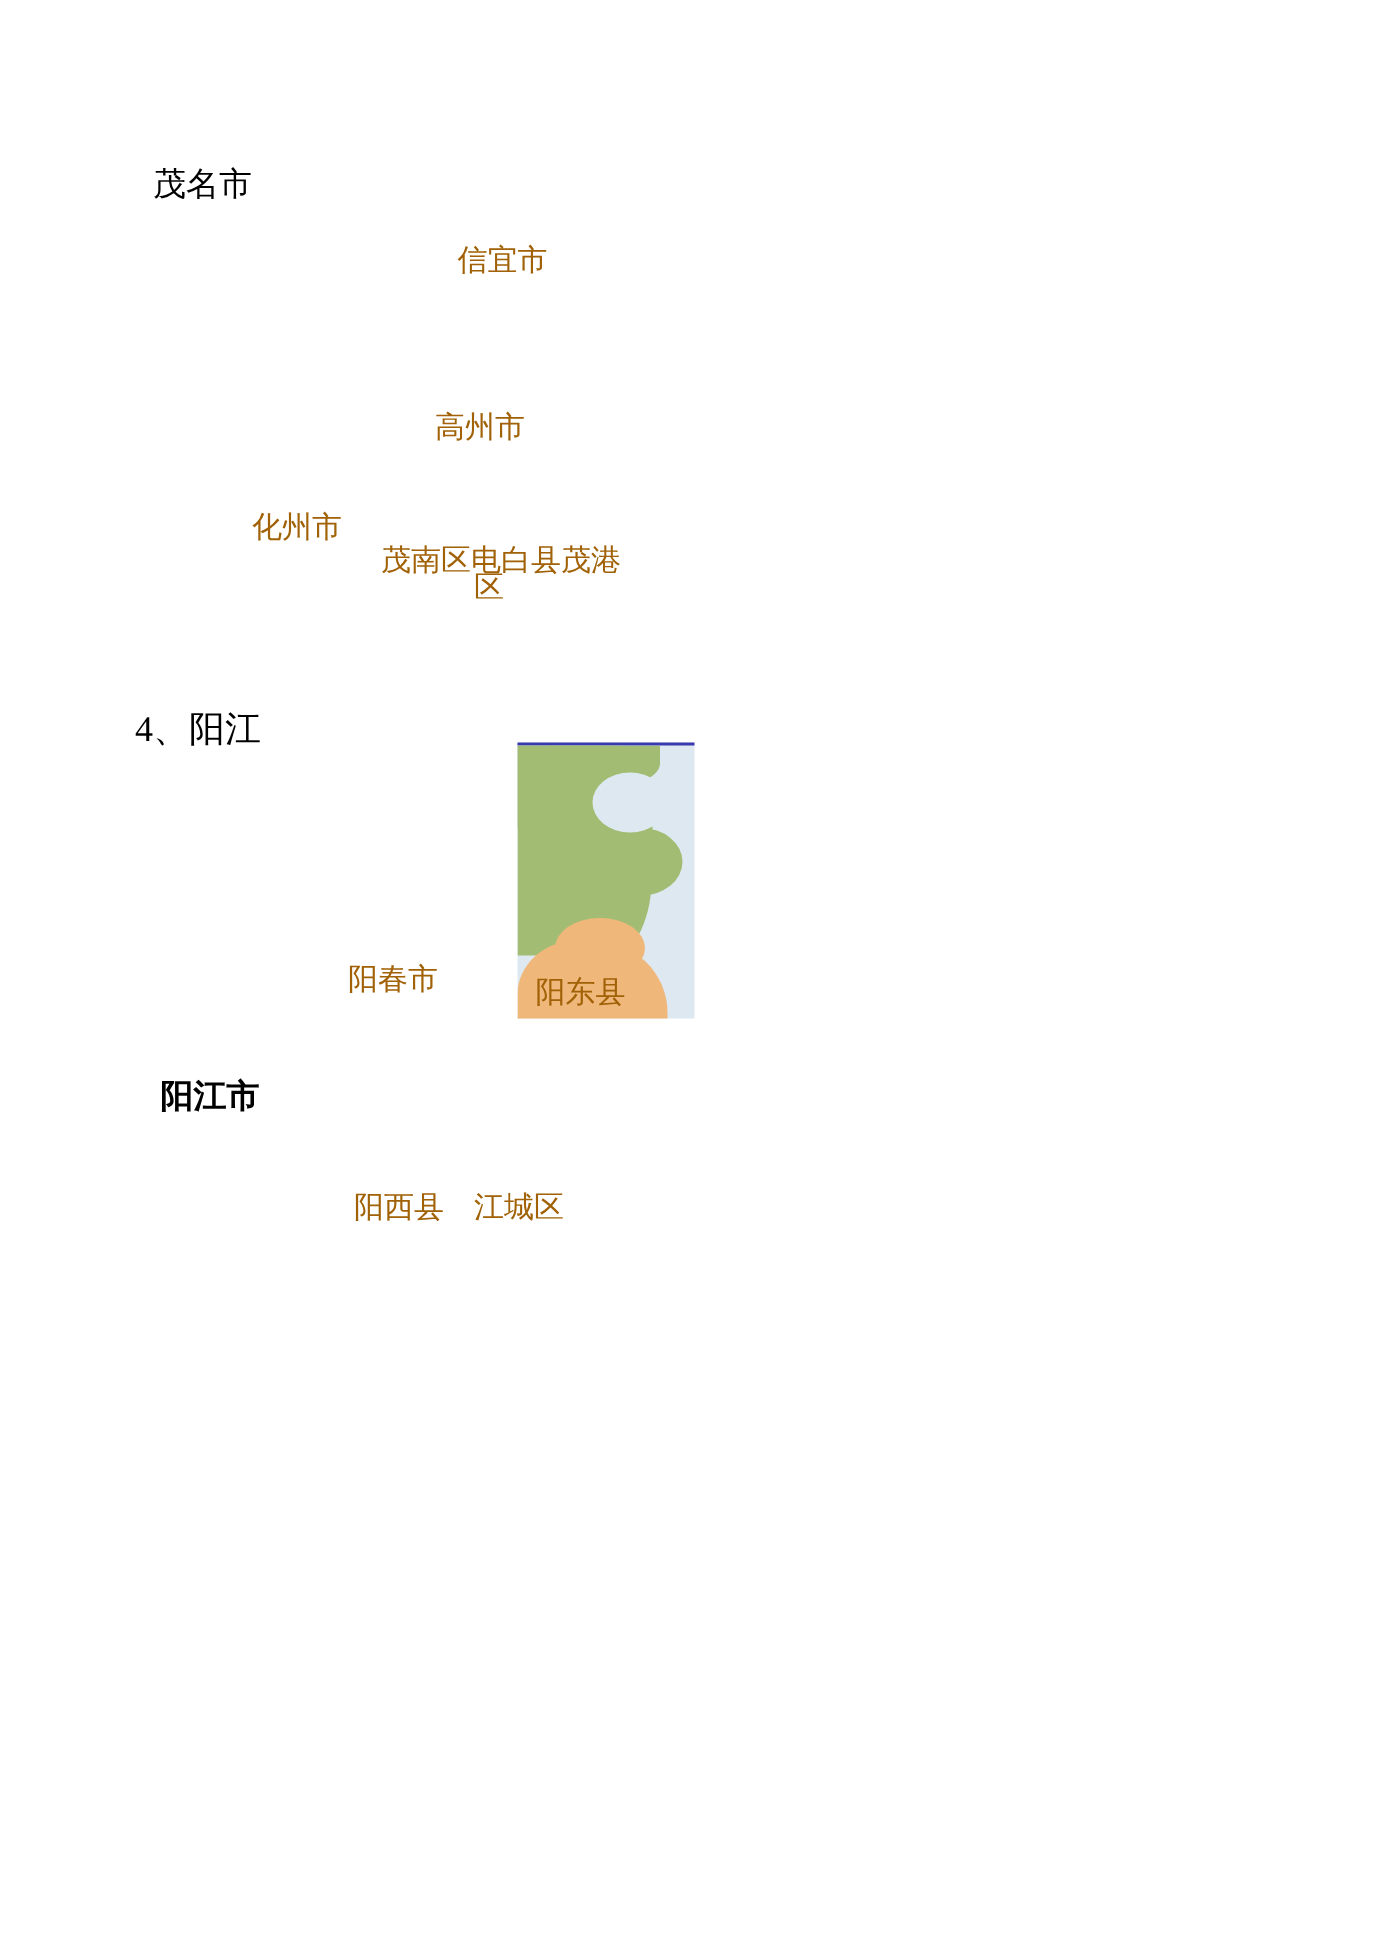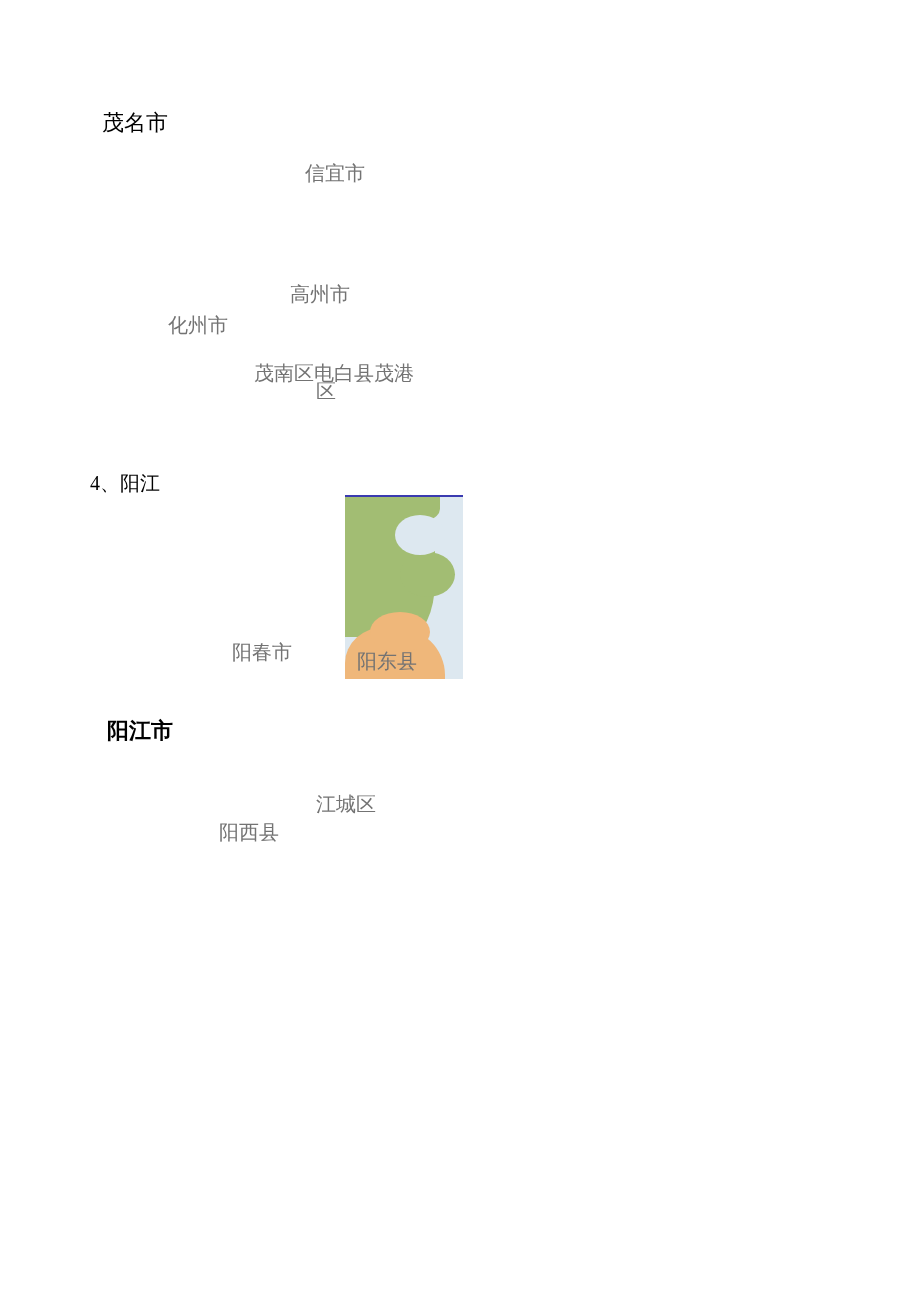--- a/index.html
+++ b/index.html
@@ -14,25 +14,25 @@
   .title {
     position: absolute;
     font-size: 22px;
     font-family: "KaiTi", "STKaiti", "楷体", serif;
     margin-left: 12px;
   }
   .label {
     position: absolute;
     font-size: 20px;
     font-family: "SimSun", "宋体", sans-serif;
-    color: #737373;
+    color: #a16207;
   }
   .section-label {
     position: absolute;
-    font-size: 20px;
+    font-size: 24px;
     font-family: "SimSun", "宋体", serif;
   }
   .map-img {
     position: absolute;
     left: 345px;
     top: 495px;
     width: 118px;
     height: 184px;
     border-top: 2px solid #3a3ab0;
     background: #dde8f0;
@@ -47,23 +47,23 @@
     background: #efb77a;
   }
 </style>
 </head>
 <body>
 
 <div class="title" style="left:90px; top:108px;">茂名市</div>
 
 <div class="label" style="left:305px; top:160px;">信宜市</div>
 
-<div class="label" style="left:290px; top:271px;margin-top:10px;">高州市</div>
+<div class="label" style="left:290px; top:271px;">高州市</div>
 
-<div class="label" style="left:168px; top:312px;">化州市</div>
+<div class="label" style="left:168px; top:338px;">化州市</div>
 
 <div class="label" style="left:254px; top:360px;">茂南区电白县茂港</div>
 <div class="label" style="left:316px; top:378px;">区</div>
 
 <div class="section-label" style="left:90px; top:470px;">4、阳江</div>
 
 <div class="map-img">
 
   <div class="map-green" style="left:0; top:0; width:90px; height:140px; border-radius:0 40% 30% 0 / 0 30% 40% 0;"></div>
   <div class="map-green" style="left:55px; top:55px; width:55px; height:45px; border-radius:50%;"></div>
@@ -75,15 +75,15 @@
   <div class="map-orange" style="left:0; top:130px; width:100px; height:60px; border-radius:40% 50% 0 0 / 60% 80% 0 0;"></div>
   <div class="map-orange" style="left:25px; top:115px; width:60px; height:40px; border-radius:50%;"></div>
 </div>
 
 <div class="label" style="left:232px; top:639px;">阳春市</div>
 
 <div class="label" style="left:357px; top:648px;">阳东县</div>
 
 <div class="title" style="left:95px; top:716px;font-weight:bold;">阳江市</div>
 
-<div class="label" style="left:219px; top:791px;margin-top:28px;">阳西县</div>
+<div class="label" style="left:236px; top:791px;">阳西县</div>
 
 <div class="label" style="left:316px; top:791px;">江城区</div>
 
 </body></html>

